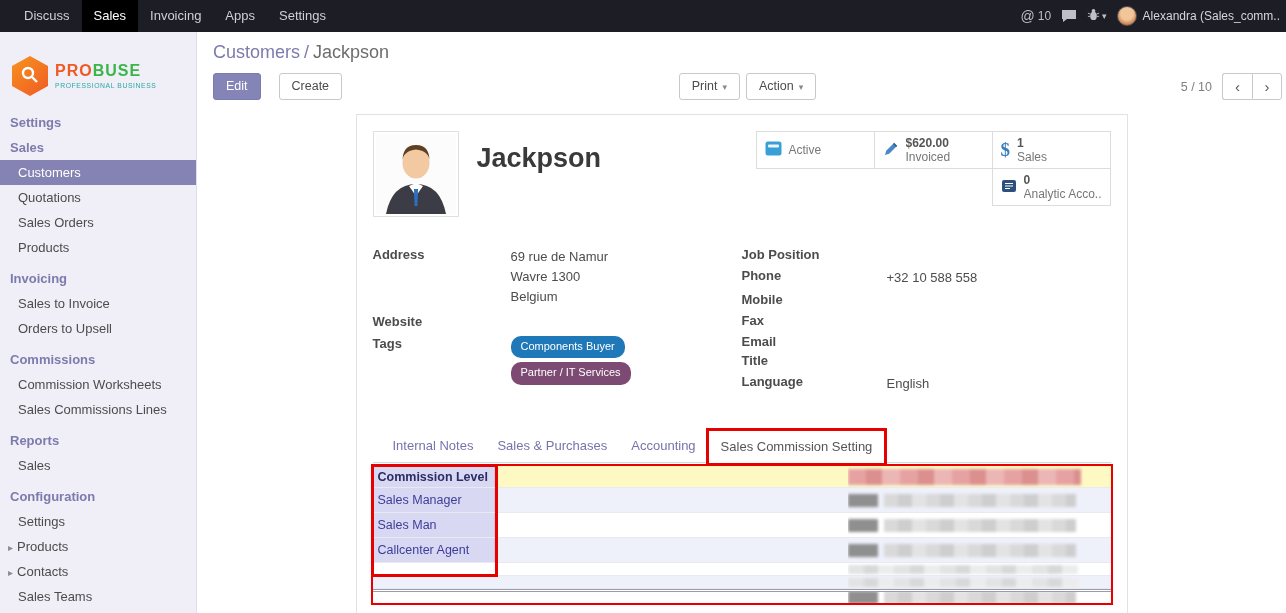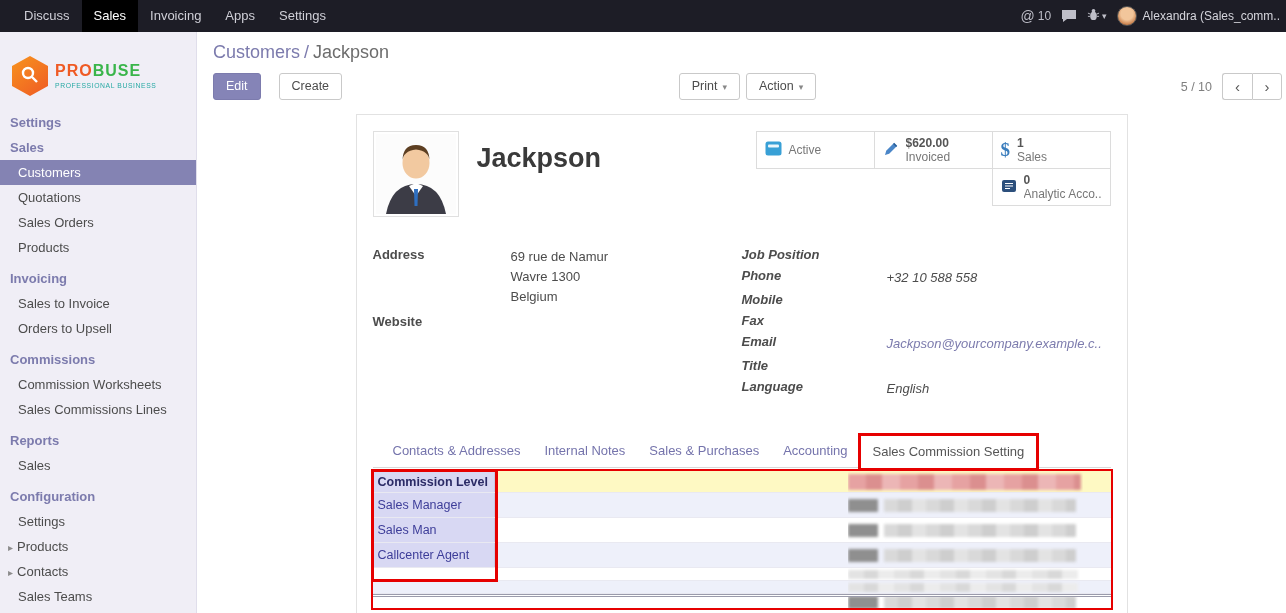--- a/index.html
+++ b/index.html
@@ -73,21 +73,21 @@
   .stat-btn { width:119px; height:38px; border:1px solid #dcdcdc; background:#fff; display:flex; align-items:center;
     gap:7px; padding:2px 8px; margin-left:-1px; margin-bottom:-1px; cursor:pointer; font-family:"Liberation Sans", sans-serif; }
   .stat-txt { display:flex; flex-direction:column; line-height:1.2; text-align:left; overflow:hidden; white-space:nowrap; }
   .stat-val { font-weight:bold; color:#555; font-size:12px; }
   .stat-lbl { color:#777; font-size:12px; }
   .si-dollar { font-size:19px; font-weight:bold; color:#3a7dbd; font-family:"Liberation Serif", serif; }
   
   .fields { display:flex; margin-top:30px; }
   .fcol { width:50%; }
   .frow { display:flex; margin-bottom:7px; }
-  .fcol-right .frow { margin-bottom:4px;font-style:italic; }
+  .fcol-right .frow { margin-bottom:4px; }
   .flabel { width:138px; font-weight:bold; color:#4c4c4c; font-size:13px; flex:0 0 138px; }
   .fcol-right .flabel { width:145px; flex:0 0 145px; }
   .fval { flex:1; font-size:13px; color:#4c4c4c; line-height:1.55; min-height:17px; }
   a.link { color:#7c7bad; text-decoration:none; cursor:pointer; }
   .tag { display:inline-block; border-radius:10px; color:#fff; font-size:11px; padding:2px 10px 3px; margin-bottom:4px; cursor:pointer; }
   .tag-0 { background:#1f78b8; }
   .tag-1 { background:#7d4a74; }
   
   .tabs { display:flex; margin-top:32px; border-bottom:1px solid #d8d8d8; padding-left:8px; }
   .tab { padding:8px 12px; font-size:13px; color:#7574ac; cursor:pointer; white-space:nowrap; }
@@ -292,55 +292,60 @@
               <div class="flabel">Address</div>
               <div class="fval">
                 <div>69 rue de Namur</div>
                 <div>Wavre 1300</div>
                 <div>Belgium</div>
               </div>
             </div>
             <div class="frow">
               <div class="flabel">Website</div>
             </div>
+            <div class="frow">
+              <div class="flabel">Tags</div>
+              <div class="fval">
+                <span class="tag tag-0">Components Buyer</span><br>
+                <span class="tag tag-1">Partner / IT Services</span>
+              </div>
+            </div>
           </div>
           <div class="fcol fcol-right">
             <div class="frow">
               <div class="flabel">Job Position</div>
               <div class="fval"></div>
             </div>
             <div class="frow">
               <div class="flabel">Phone</div>
               <div class="fval">+32 10 588 558</div>
             </div>
             <div class="frow">
               <div class="flabel">Mobile</div>
               <div class="fval"></div>
             </div>
             <div class="frow">
               <div class="flabel">Fax</div>
               <div class="fval"></div>
             </div>
             <div class="frow">
               <div class="flabel">Email</div>
-              <div class="fval"><a class="link">Jackpson@yourcompany.example.c..</a></div>
             </div>
             <div class="frow">
               <div class="flabel">Title</div>
               <div class="fval"></div>
             </div>
             <div class="frow">
               <div class="flabel">Language</div>
               <div class="fval">English</div>
             </div>
           </div>
         </div>
 
         <div class="tabs">
-          <div class="tab">Contacts &amp; Addresses</div>
           <div class="tab">Internal Notes</div>
           <div class="tab">Sales &amp; Purchases</div>
           <div class="tab">Accounting</div>
           <div class="tab active">Sales Commission Setting</div>
         </div>
 
         <div class="table-area">
           <div class="crow chead">
             <div class="ccell clevel chead-level">Commission Level</div>
             <div class="ccell"></div>

